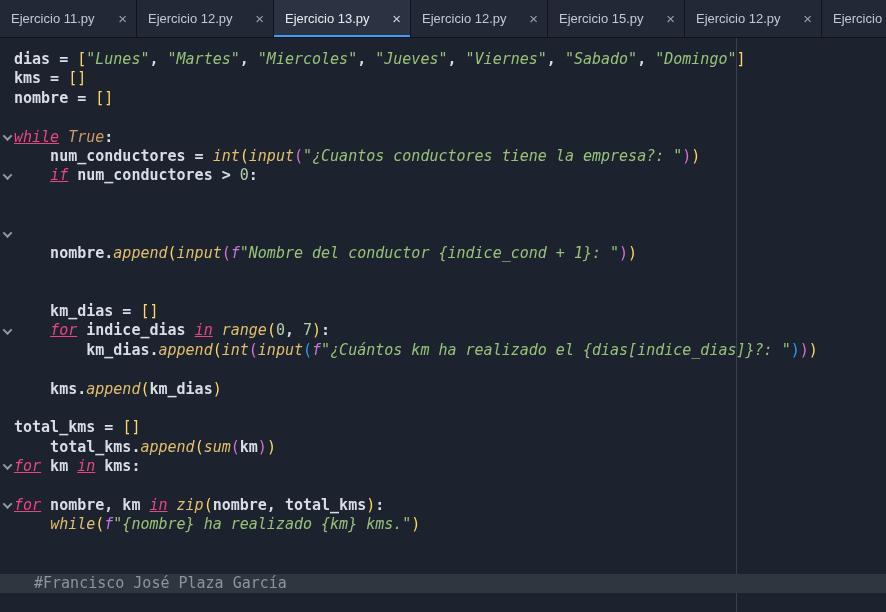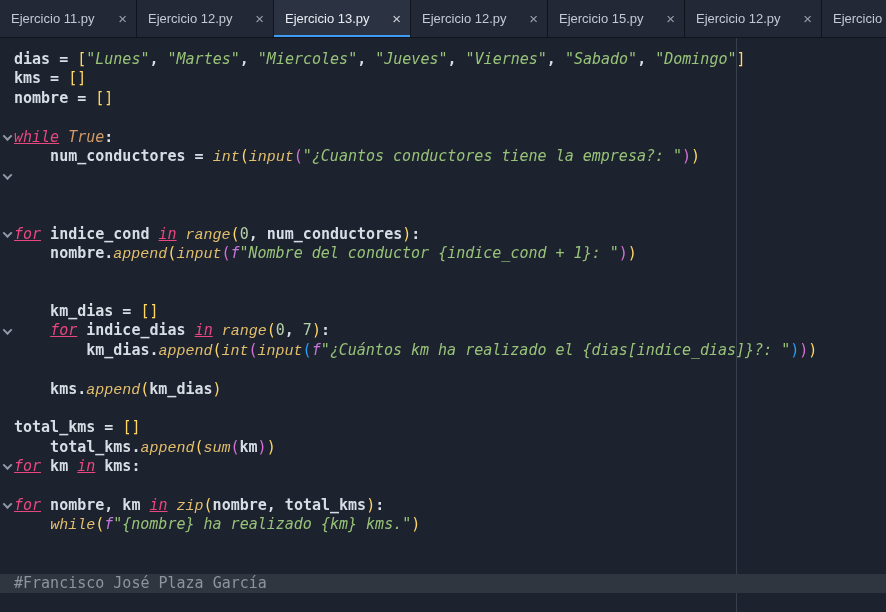--- a/index.html
+++ b/index.html
@@ -75,42 +75,42 @@
     position: relative;
     z-index: 1;
     padding-top: 12px;
   }
   .line {
     display: flex;
     height: 19.4px;
     line-height: 19.4px;
     width: 886px;
   }
-  .line.hl { background: var(--line-highlight, #30363f); }
+  .line.hl { background: var(--line-highlight, #30363f); gap: 20px; }
   .gutter {
     flex: 0 0 14px;
     width: 14px;
     display: flex;
     align-items: center;
     justify-content: center;
   }
   .chev {
     display: block;
     width: 7px; height: 7px;
     border-right: 2px solid var(--gutter-icon, #8f98a5);
     border-bottom: 2px solid var(--gutter-icon, #8f98a5);
     transform: rotate(45deg) translate(-1px,-1px);
   }
   .code { white-space: pre; }
 
   
   .t-d  { color: var(--text, #d8dde5); font-weight: bold; }
   .t-k  { color: var(--keyword, #e8477f); font-style: italic; text-decoration: underline; }
   .t-s  { color: var(--string, #98c379); font-style: italic; }
-  .t-f  { color: var(--function, #e3bf6d); font-style: italic; font-family: Liberation Mono, monospace; }
+  .t-f  { color: var(--function, #e3bf6d); font-style: italic; }
   .t-n  { color: var(--number, #b5cea8); }
   .t-B  { color: var(--constant, #d19a66); font-style: italic; }
   .t-p  { color: var(--fstring-prefix, #c678dd); font-style: italic; }
   .t-g1 { color: var(--bracket1, #ffd766); }
   .t-g2 { color: var(--bracket2, #d770d6); }
   .t-g3 { color: var(--bracket3, #2b9df5); }
   .t-c  { color: var(--comment, #8d949d); }
 </style>
 </head>
 <body>
@@ -171,33 +171,33 @@
           <span class="code"><span class="t-k">while</span><span class="t-d"> </span><span class="t-B">True</span><span class="t-d">:</span></span>
         </div>
         <div class="line">
           <span class="gutter"></span>
           <span class="code"><span class="t-d">    num_conductores = </span><span class="t-f">int</span><span class="t-g1">(</span><span class="t-f">input</span><span class="t-g2">(</span><span class="t-s">"¿Cuantos conductores tiene la empresa?: "</span><span class="t-g2">)</span><span class="t-g1">)</span></span>
         </div>
         <div class="line">
           <span class="gutter">
             <i class="chev"></i>
           </span>
-        </div>
-        <div class="line">
-          <span class="gutter"></span>
-        </div>
-        <div class="line">
-          <span class="gutter"></span>
-          <span class="code"></span>
-        </div>
-        <div class="line">
-          <span class="gutter">
-            <i class="chev"></i>
-          </span>
-          <span class="code"><span class="t-k">for</span><span class="t-d"> indice_cond </span><span class="t-k">in</span><span class="t-d"> </span><span class="t-f">range</span><span class="t-g1">(</span><span class="t-n">0</span><span class="t-d">, num_conductores</span><span class="t-g1">)</span><span class="t-d">:</span></span>
+          <span class="code"><span class="t-d">    </span><span class="t-k">if</span><span class="t-d"> num_conductores &gt; </span><span class="t-n">0</span><span class="t-d">:</span></span>
+        </div>
+        <div class="line">
+          <span class="gutter"></span>
+        </div>
+        <div class="line">
+          <span class="gutter"></span>
+          <span class="code"></span>
+        </div>
+        <div class="line">
+          <span class="gutter">
+            <i class="chev"></i>
+          </span>
         </div>
         <div class="line">
           <span class="gutter"></span>
           <span class="code"><span class="t-d">    nombre.</span><span class="t-f">append</span><span class="t-g1">(</span><span class="t-f">input</span><span class="t-g2">(</span><span class="t-p">f</span><span class="t-s">"Nombre del conductor {indice_cond + 1}: "</span><span class="t-g2">)</span><span class="t-g1">)</span></span>
         </div>
         <div class="line">
           <span class="gutter"></span>
           <span class="code"></span>
         </div>
         <div class="line">

